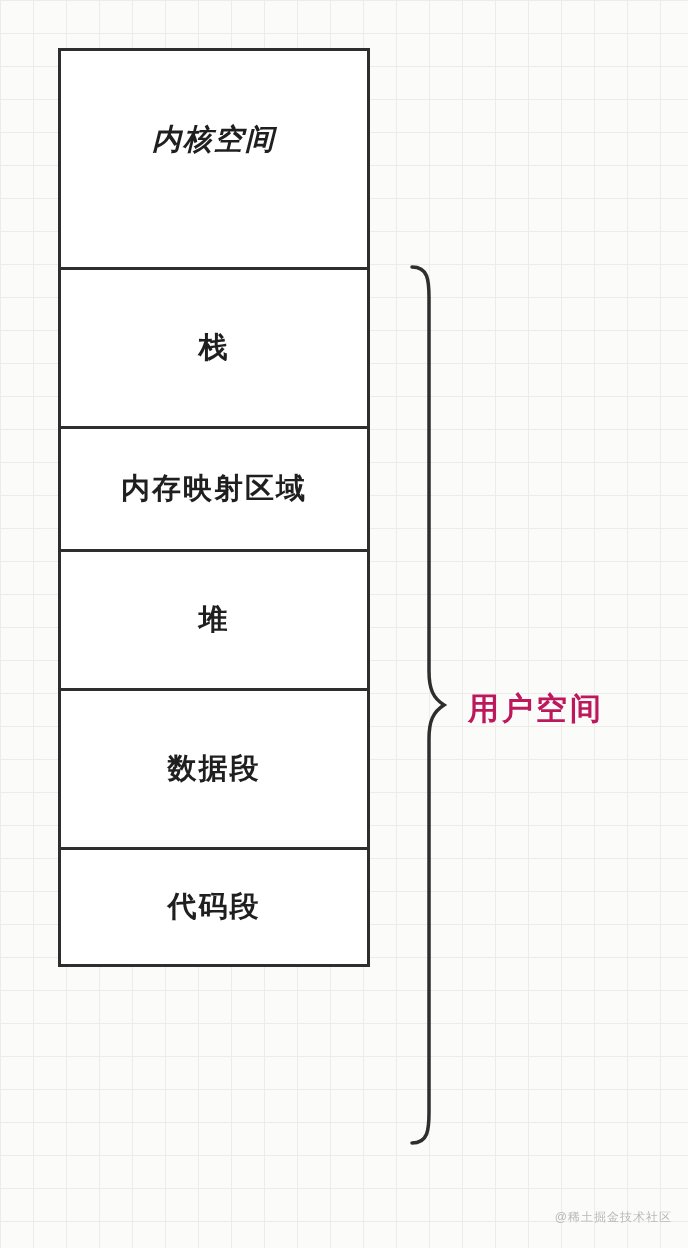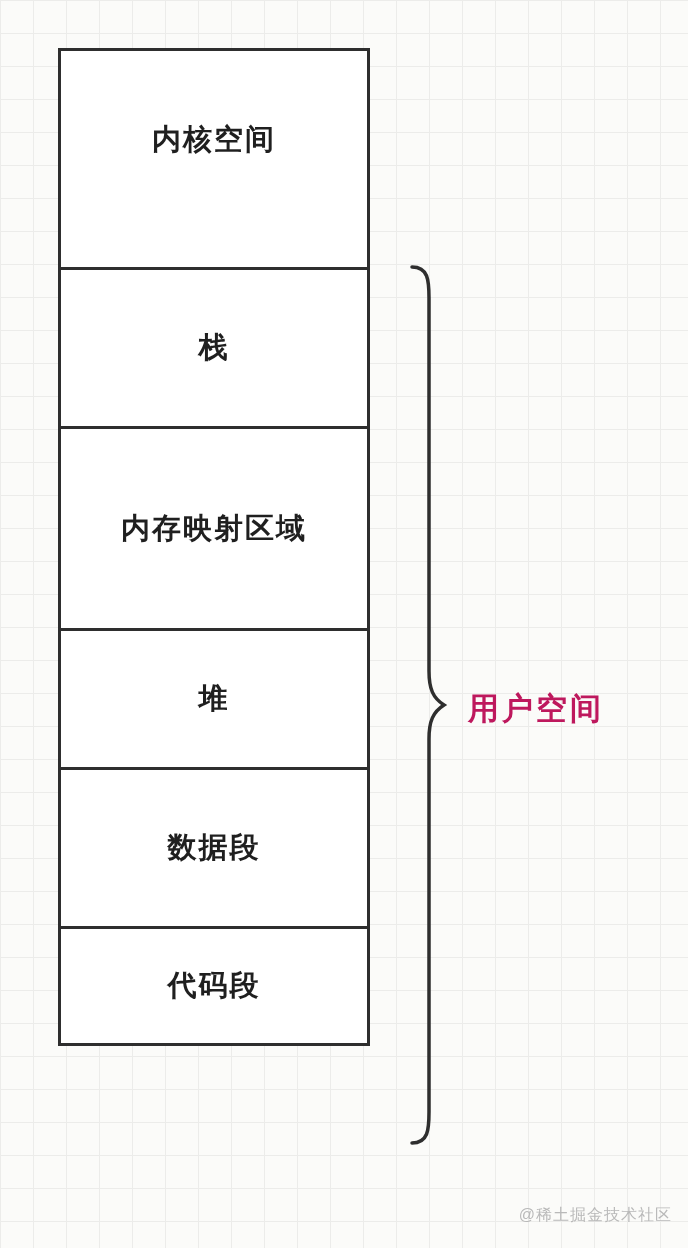--- a/index.html
+++ b/index.html
@@ -36,24 +36,24 @@
     margin-top: -3px;
   }
   .box:first-child { margin-top: 0; }
   .box-label {
     font-size: 29px;
     font-weight: 700;
     color: #1f1f1f;
     letter-spacing: 2px;
     white-space: nowrap;
   }
-  .box-kernel  { height: 222px; padding-bottom: 38px; }
+  .box-kernel  { height: 222px; padding-bottom: 38px; font-style: italic; }
   .box-shared  { height: 155px; }
   .box-stackseg{ height: 162px; }
-  .box-mmap    { height: 205px; }
+  .box-mmap    { height: 126px; }
   .box-heap    { height: 142px; }
   .box-data    { height: 162px; }
   .box-code    { height: 120px; }
 
   .brace {
     position: absolute;
     left: 408px;
     top: 264px;
     width: 40px;
     height: 882px;
@@ -67,21 +67,21 @@
     font-weight: 700;
     color: #be185d;
     letter-spacing: 3px;
     white-space: nowrap;
   }
 
   .watermark {
     position: absolute;
     right: 16px;
     bottom: 22px;
-    font-size: 16px;
+    font-size: 12px;
     color: #b9b9b9;
     letter-spacing: 1px;
   }
 </style>
 </head>
 <body>
 
 <div class="stack">
   <div class="box box-kernel">
     <span class="box-label">内核空间</span>

